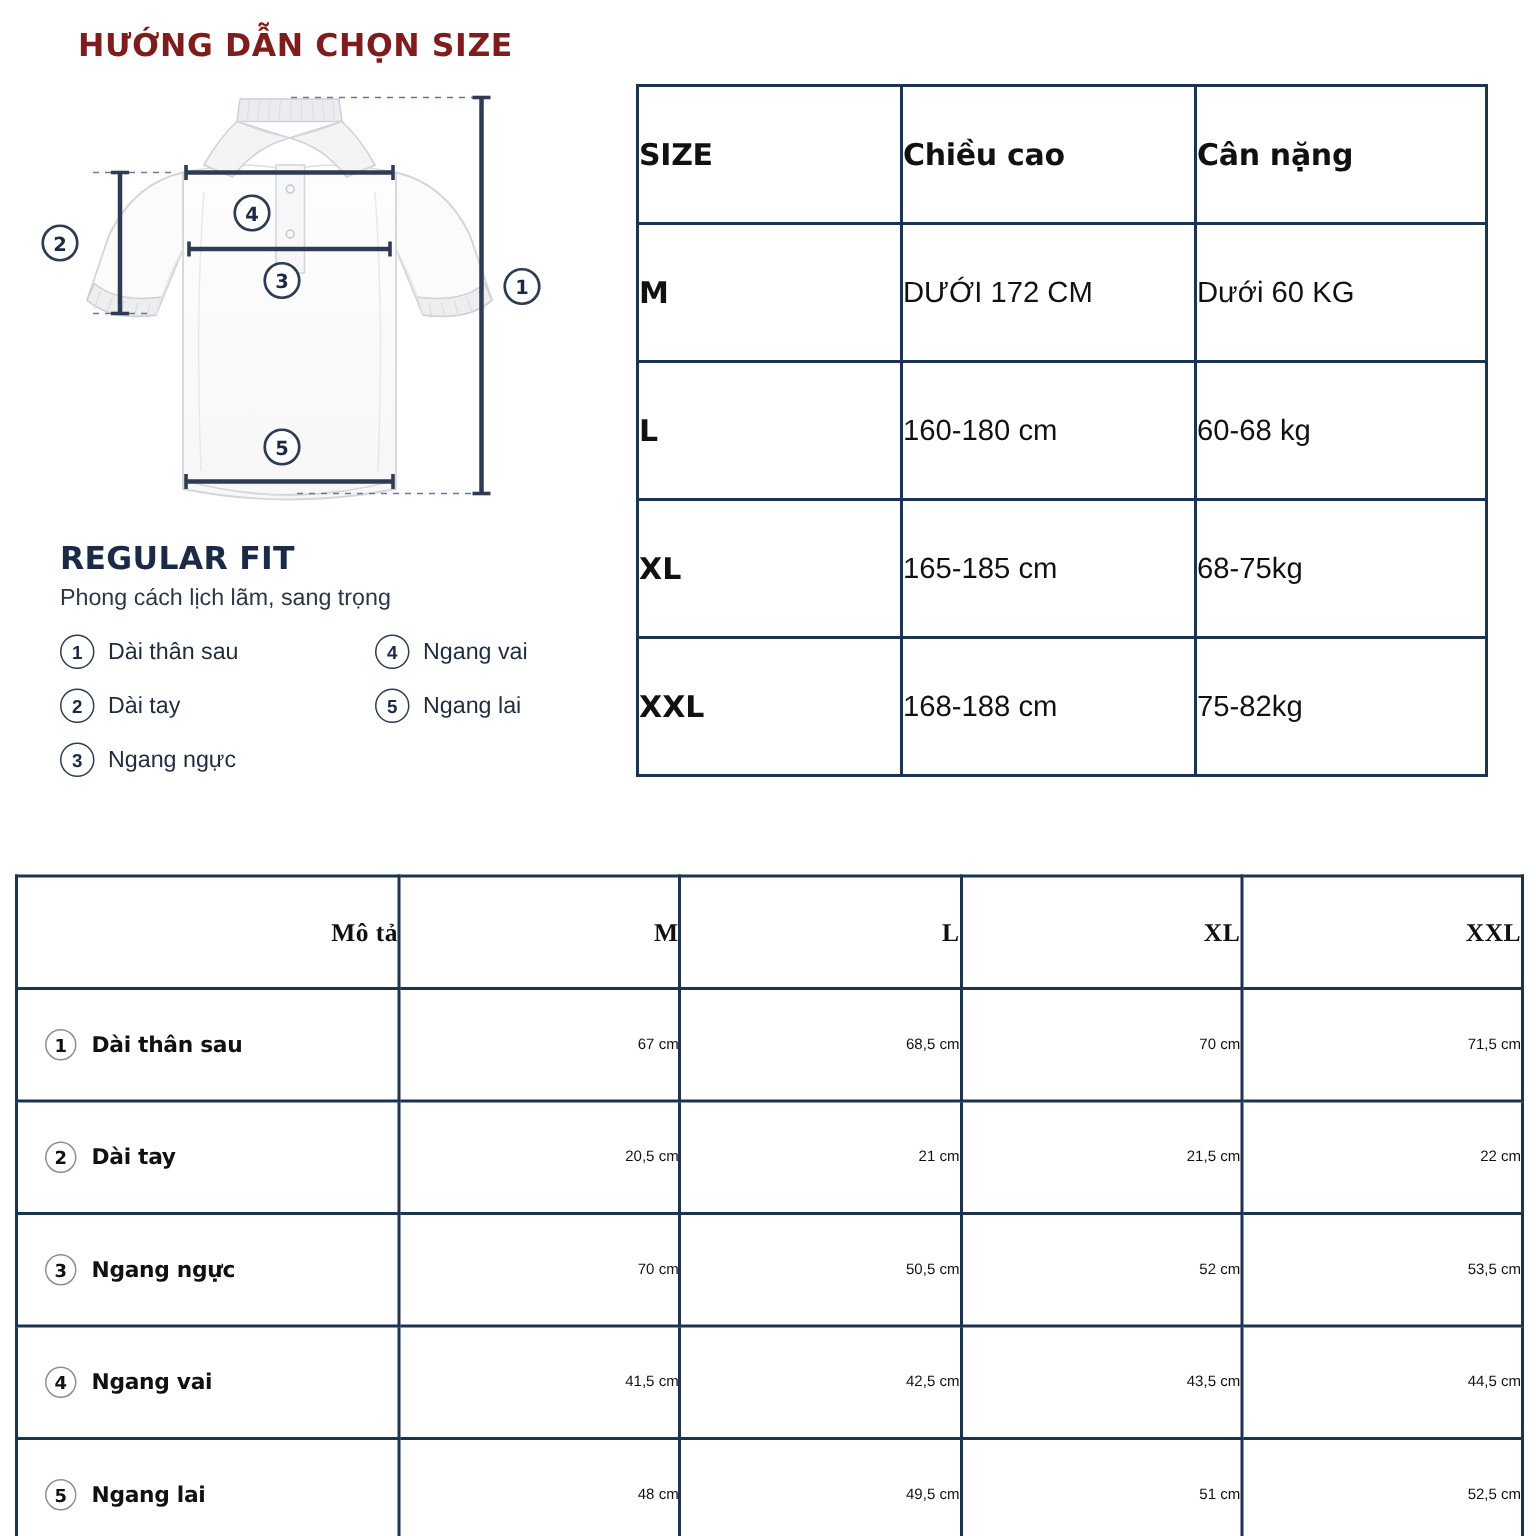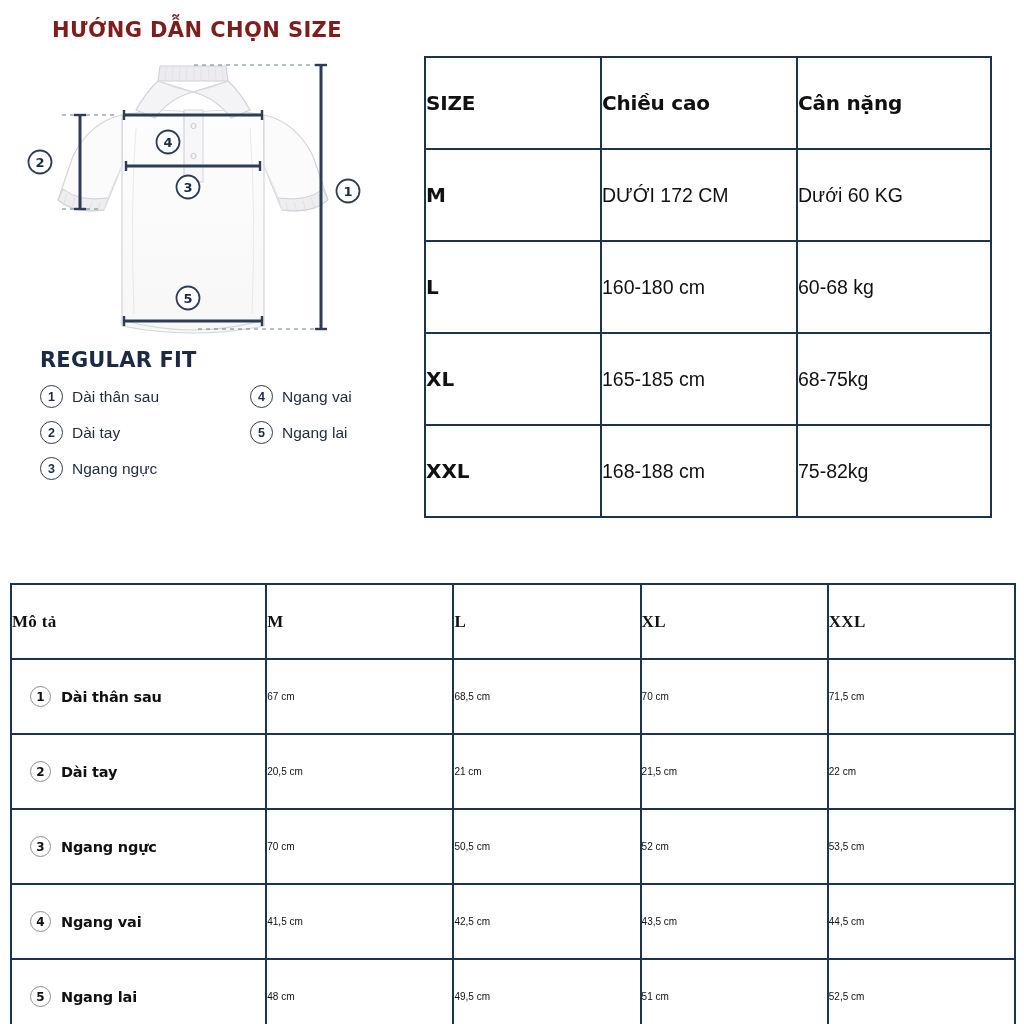--- a/index.html
+++ b/index.html
@@ -17,21 +17,21 @@
     font-size:21px;font-weight:bold;letter-spacing:.4px;
     color:#7f1d1d;
     font-family:"DejaVu Sans", sans-serif;
     margin-left:24px;
   }
   
   .illus{position:absolute;left:18px;top:48px;width:390px;height:300px;}
   .illus svg{display:block;}
 
   
-  .fit-wrap{position:absolute;left:40px;top:348px;width:380px;}
+  .fit-wrap{position:absolute;left:40px;top:360px;width:380px;}
   .fit-title{
     font-size:21px;font-weight:bold;color:#1b2a45;letter-spacing:.2px;
     font-family:"DejaVu Sans", sans-serif;
     margin:0 0 4px 0;
   }
   .fit-line{font-size:15.5px;color:#2b3748;line-height:1.42;}
 
   .legend{margin-top:13px;position:relative;height:110px;}
   .leg-item{
     position:absolute;display:flex;align-items:center;gap:9px;
@@ -73,21 +73,21 @@
   .tbl-top col.c2{width:196px;}
   .tbl-top col.c3{width:194px;}
 
   
   .tbl-bot{
     position:absolute;left:10px;top:583px;width:1006px;
     border-collapse:collapse;table-layout:fixed;
   }
   .tbl-bot td,.tbl-bot th{
     border:2.2px solid #1c3450;
-    text-align:left;vertical-align:middle;
+    text-align:right;vertical-align:middle;
     height:73px;padding:0;color:#111;
   }
   .tbl-bot th{
     font-family:"Liberation Serif", serif;
     font-size:17px;font-weight:bold;letter-spacing:.3px;
   }
   .tbl-bot td.val{font-size:10px;border-radius:26px;}
   .tbl-bot col.d{width:255px;}
   .tbl-bot col.s{width:187px;}
   .lbl-cell{text-align:left !important;padding-left:18px !important;}
@@ -219,20 +219,21 @@
     <text x="170" y="255">5</text>
 
     <circle cx="330" cy="143" r="11.5" fill="#ffffff" stroke="#2d3c54" stroke-width="1.8"></circle>
     <text x="330" y="148">1</text>
   </g>
 </svg>
 </div>
 
 <div class="fit-wrap">
   <div class="fit-title">REGULAR FIT</div>
+  <div class="fit-line">Phong cách lịch lãm, sang trọng</div>
 
   <div class="legend">
     <div class="leg-item leg-col1 leg-r1">
       <span class="circ">1</span>
       <span>Dài thân sau</span>
     </div>
     <div class="leg-item leg-col1 leg-r2">
       <span class="circ">2</span>
       <span>Dài tay</span>
     </div>

